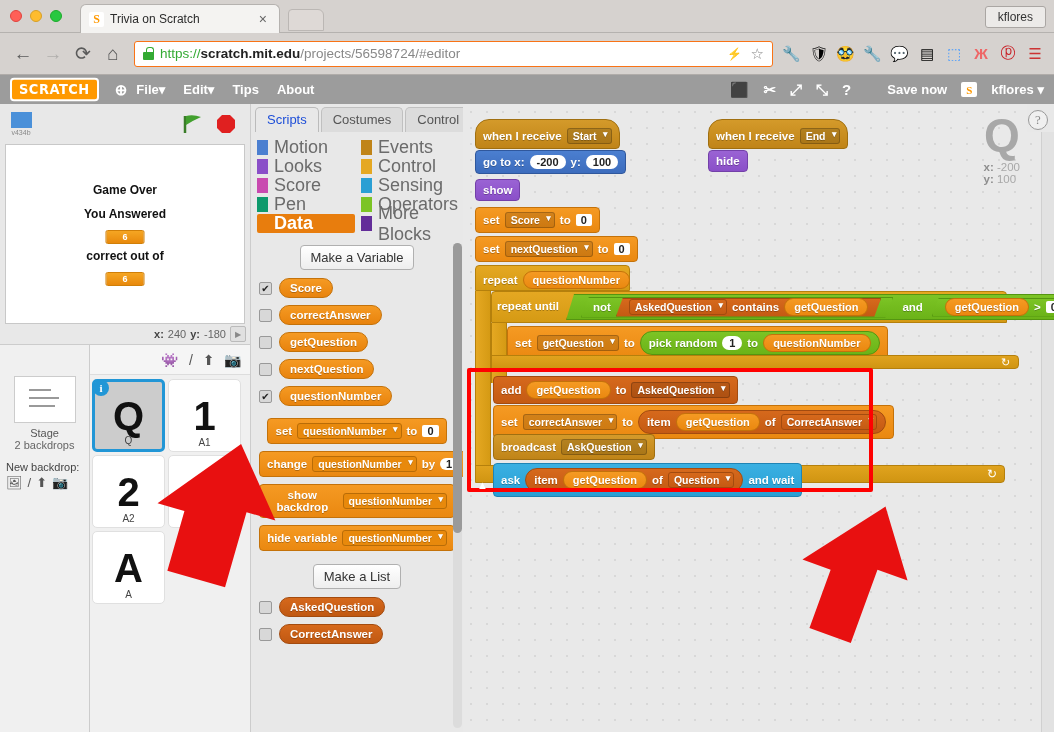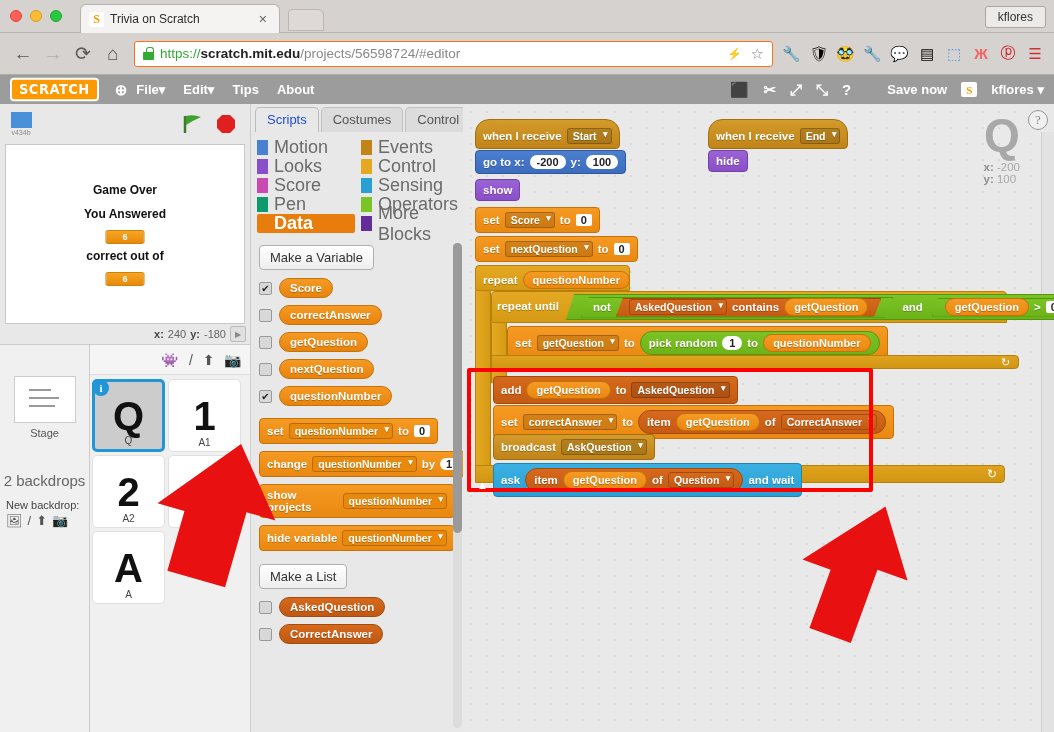--- a/index.html
+++ b/index.html
@@ -164,21 +164,21 @@
   .stage-col {
     width: 90px; background: #f0f0f0; border-right: 1px solid #ccc;
     padding-top: 31px;
   }
   .stage-thumb {
     width: 62px; height: 47px; background: #fff; border: 1px solid #ccc;
     margin: 0 auto; position: relative; overflow: hidden;
   }
   .mini-line { position: absolute; left: 14px; height: 2px; background: #999; }
   .stage-label { text-align: center; font-size: 11px; color: #555; margin-top: 4px; }
-  .stage-sub { text-align: center; font-size: 15px; color: #666; margin-top: 33px; }
+  .stage-sub { text-align: center; font-size: 11px; color: #666; }
   .new-backdrop { font-size: 11px; color: #444; margin: 10px 0 2px 6px; }
   .nb-icons { display: flex; gap: 5px; padding-left: 6px; align-items: center; font-size: 13px; color: #555; }
 
   .sprite-col { flex: 1; background: #f0f0f0; position: relative; }
   .sprite-toolbar {
     height: 30px; display: flex; align-items: center; justify-content: flex-end;
     gap: 10px; padding-right: 8px; border-bottom: 1px solid #ddd;
     background: #f5f5f5; font-size: 14px; color: #555;
   }
   .sprite-grid { display: flex; flex-wrap: wrap; padding: 4px 2px; gap: 3px; }
@@ -213,21 +213,21 @@
   .cats {
     display: grid; grid-template-columns: 1fr 1fr;
     padding: 6px 4px 6px 6px; gap: 0px 6px;
     background: #e8e8e8;
   }
   .cat { display: flex; align-items: center; font-size: 18px; color: #6b6b6b; height: 19px; }
   .cat .sw { width: 11px; height: 15px; margin-right: 6px; flex-shrink: 0; }
   .cat.active { background: #e87d0d; color: #fff; font-weight: bold; border-radius: 2px; }
   .cat.active .sw { background: #e87d0d !important; }
 
-  .palette-scroll { flex: 1; overflow: hidden; position: relative; padding: 6px 8px; }
+  .palette-scroll { flex: 1; overflow: hidden; position: relative; padding: 6px 8px; text-align: center; }
   .btn-make {
     background: linear-gradient(#fff,#eee); border: 1px solid #b0b0b0;
     border-radius: 4px; padding: 4px 10px; font-size: 13px; color: #333;
     display: inline-block; margin-bottom: 8px;
   }
   .var-row { display: flex; align-items: center; margin-bottom: 7px; }
   .chk {
     width: 13px; height: 13px; background: #d8d8d8;
     border: 1px solid #999; border-radius: 2px; margin-right: 7px;
     display: flex; align-items: center; justify-content: center;
@@ -585,21 +585,21 @@
           <span>to</span>
           <span class="numfield">0</span>
         </div>
         <div class="pblock">
           <span>change</span>
           <span class="dd">questionNumber</span>
           <span>by</span>
           <span class="roundfield">1</span>
         </div>
         <div class="pblock">
-          <span>show projects</span>
+          <span>show backdrop</span>
           <span class="dd">questionNumber</span>
         </div>
         <div class="pblock">
           <span>hide variable</span>
           <span class="dd">questionNumber</span>
         </div>
 
         <div style="height:6px"></div>
         <div class="btn-make">Make a List</div>
 

